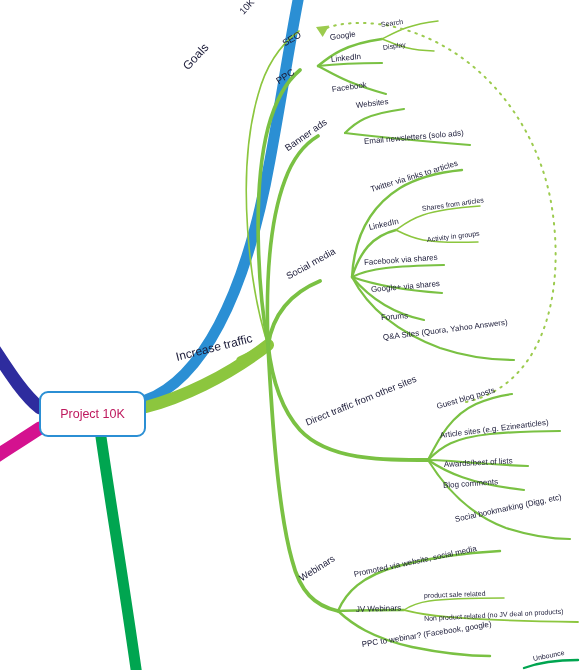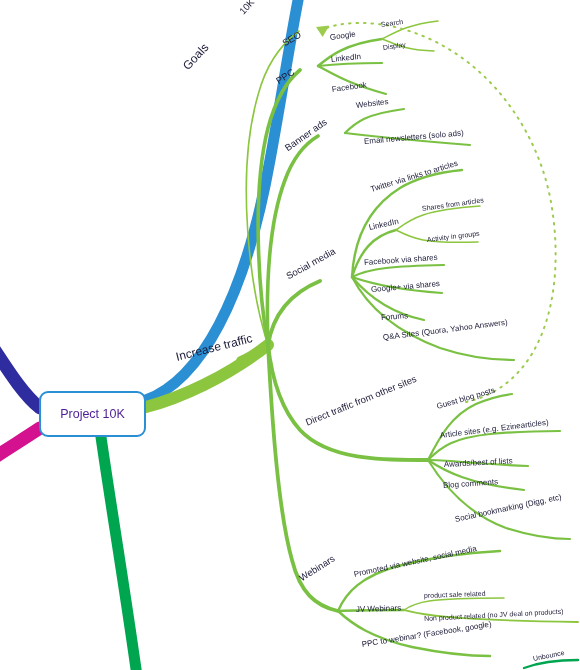--- a/index.html
+++ b/index.html
@@ -46,21 +46,21 @@
     background: #ffffff;
     border: 2px solid #2b8fd4;
     border-radius: 9px;
     display: flex;
     align-items: center;
     justify-content: center;
     z-index: 5;
   }
   #central-node-text {
     font-size: 12.5px;
-    color: #4c1d95;
+    color: #be185d;
     font-family: "Liberation Sans", sans-serif;
   }
 </style>
 </head>
 <body>
 
 <div id="canvas">
 
   <svg id="mindmap-svg" viewBox="0 0 580 670">
     <defs>

